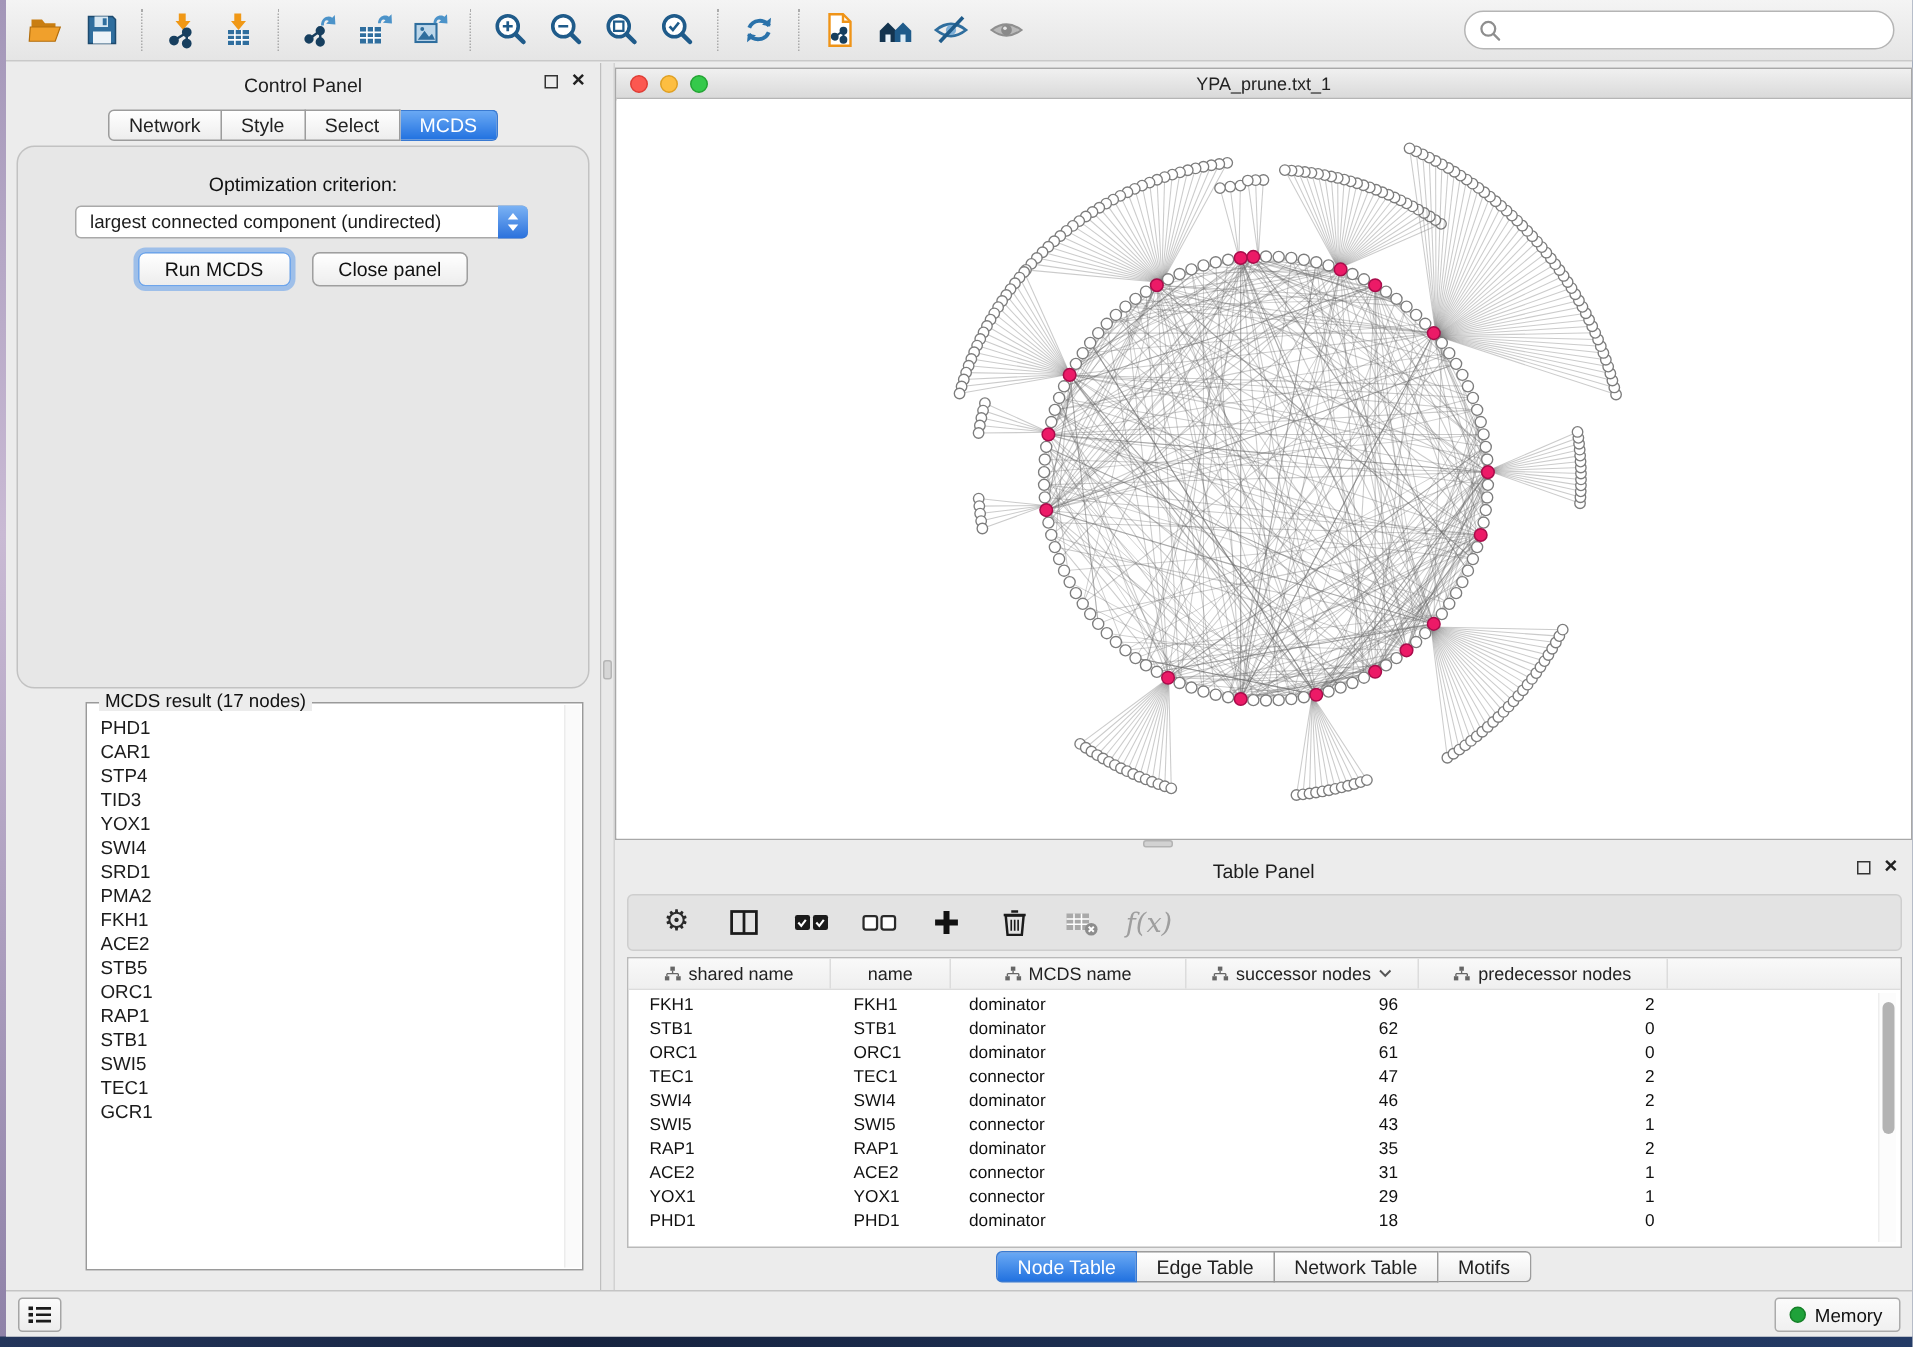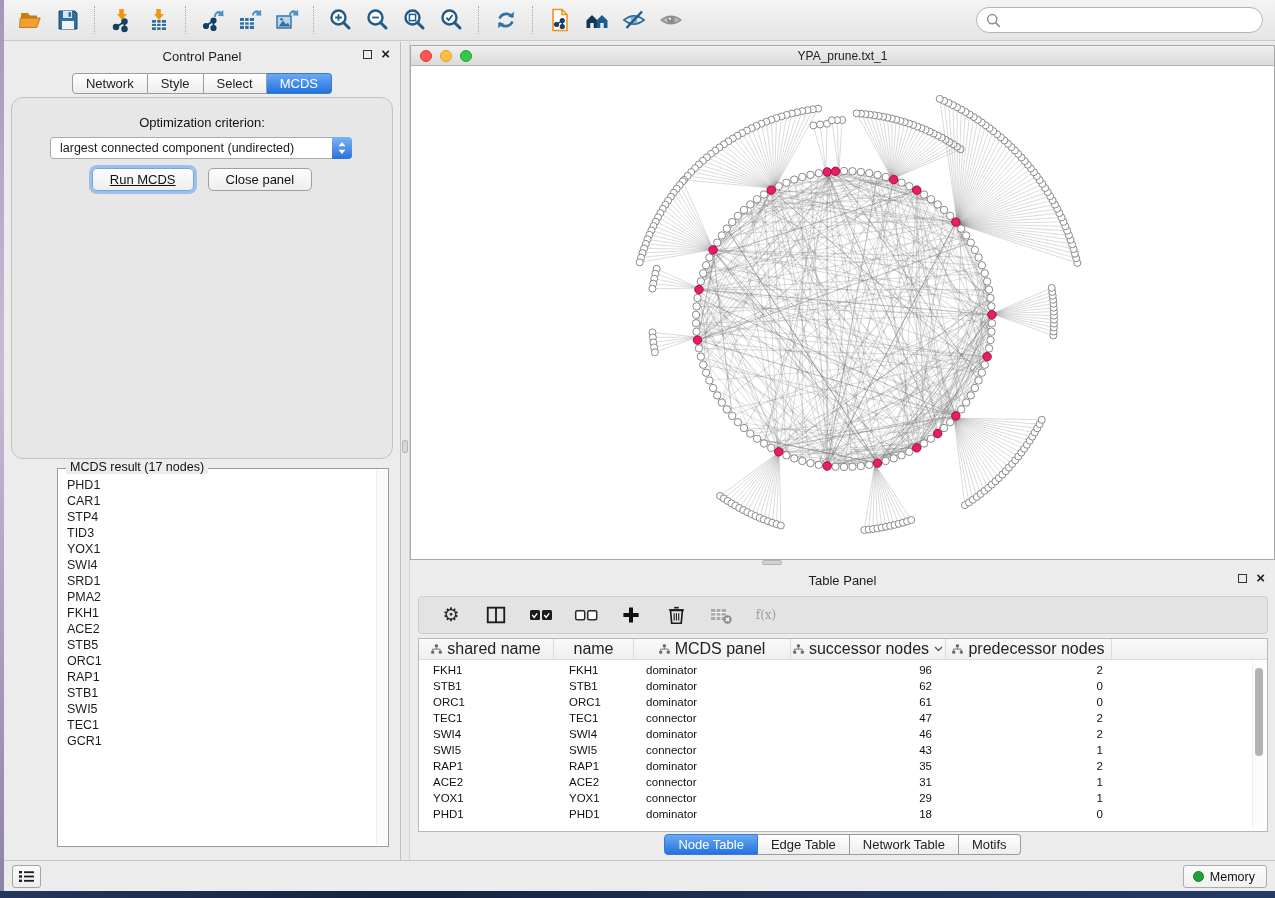--- a/index.html
+++ b/index.html
@@ -44,21 +44,21 @@
   .opt-label { position:absolute; top:17px; left:0; right:0; text-align:center; font-size:13px; color:#111; }
   .dropdown { position:absolute; left:38px; right:40px; top:39px; height:22px; background:#fff;
     border:1px solid #a9a9a9; border-radius:4px; font-size:12.5px; line-height:20px;
     padding-left:9px; cursor:pointer; }
   .stepper { position:absolute; right:-1px; top:-1px; bottom:-1px; width:20px;
     background:linear-gradient(#7cb3f4,#2b71dc); border-radius:0 4px 4px 0;
     display:flex; align-items:center; justify-content:center; }
   .cp-btns { position:absolute; top:70px; left:0; right:0; display:flex; justify-content:center; gap:14px; }
   .btn { height:23px; padding:0 17px; font:13px "Liberation Sans",sans-serif; color:#111;
     background:linear-gradient(#ffffff,#ededed); border:1px solid #9f9f9f; border-radius:5px; cursor:pointer; }
-  .btn.focus { box-shadow:0 0 0 3px rgba(110,165,235,.6); border-color:#6ea5eb;text-decoration:underline; }
+  .btn.focus { box-shadow:0 0 0 3px rgba(110,165,235,.6); border-color:#6ea5eb; }
   .result-box { position:absolute; left:8px; right:11px; top:426px; bottom:13px;
     border:1px solid #9a9a9a; background:#fff;margin-left:45px; }
   .result-legend { position:absolute; top:-9px; left:8px; background:#ececec; padding:0 4px;
     font-size:12.5px; color:#111; }
   .result-list { position:absolute; inset:8px 14px 2px 9px; font-size:12.5px; line-height:16px;
     overflow:hidden; }
   .result-scroll { position:absolute; top:1px; bottom:1px; right:1px; width:11px;
     background:#fafafa; border-left:1px solid #ececec; }
 
   
@@ -82,25 +82,25 @@
   .l-green { background:#35c94b; border:1px solid #23a433; }
   .net-canvas { position:absolute; left:0; right:0; top:21px; bottom:0; background:#fff; overflow:hidden; }
 
   
   .table-panel { position:absolute; left:406px; right:0; top:566px; bottom:31px; background:#ececec; }
   .tp-toolbar { position:absolute; left:8px; right:7px; top:30px; height:38px; background:#e3e3e3;
     border:1px solid #cecece; border-radius:4px; display:flex; align-items:center; gap:19px; padding-left:19px; }
   .ticon { background:none; border:none; cursor:pointer; display:flex; align-items:center; justify-content:center;
     width:26px; height:28px; }
   .gear-glyph { font-size:19px; color:#2a2a2a; line-height:20px; }
-  .fx { font-family:"DejaVu Serif", serif; font-size:12px; color:#9e9e9e; }
+  .fx { font-family:"DejaVu Serif", serif; font-style:italic; font-size:18px; color:#9e9e9e; }
   .tp-table { position:absolute; left:8px; right:7px; top:72px; height:194px; background:#fff;
     border:1px solid #b9b9b9; overflow:hidden; }
   .thead { display:grid; grid-template-columns:135px 80px 157px 155px 166px 1fr; height:21px;
-    background:linear-gradient(#f9f9f9,#efefef); border-bottom:1px solid #dcdcdc; font-size:16px; color:#222; }
+    background:linear-gradient(#f9f9f9,#efefef); border-bottom:1px solid #dcdcdc; font-size:12px; color:#222; }
   .th { display:flex; align-items:center; justify-content:center; gap:5px;
     border-right:1px solid #dcdcdc; overflow:hidden; white-space:nowrap; cursor:pointer; }
   .th:last-child { border-right:none; }
   .trow { display:grid; grid-template-columns:135px 80px 157px 155px 166px 1fr; height:16px;
     font-size:11.5px; align-items:center; color:#111; }
   .c-shared { padding-left:14px; } .c-name { padding-left:15px; } .c-role { padding-left:12px; }
   .c-succ { text-align:right; padding-right:14px; } .c-pred { text-align:right; padding-right:9px; }
   .tbody { padding-top:2px; }
   .vscroll { position:absolute; right:3px; top:23px; bottom:3px; width:12px; background:#fcfcfc;
     border-left:1px solid #eeeeee; }
@@ -1326,21 +1326,21 @@
         <div class="th">
           <span>name</span>
         </div>
         <div class="th">
           <svg width="11" height="10" viewBox="0 0 11 10">
               <rect x="3.9" y="0.4" width="3" height="2.8" fill="#666"></rect>
               <path d="M5.4 3.2v1.9 M1.6 5.1h7.6 M1.6 5.1v1.6 M9.2 5.1v1.6" stroke="#666" stroke-width="0.9" fill="none"></path>
               <rect x="0.2" y="6.8" width="3" height="2.8" fill="#666"></rect>
               <rect x="7.8" y="6.8" width="3" height="2.8" fill="#666"></rect>
             </svg>
-          <span>MCDS panel</span>
+          <span>MCDS name</span>
         </div>
         <div class="th">
           <svg width="11" height="10" viewBox="0 0 11 10">
               <rect x="3.9" y="0.4" width="3" height="2.8" fill="#666"></rect>
               <path d="M5.4 3.2v1.9 M1.6 5.1h7.6 M1.6 5.1v1.6 M9.2 5.1v1.6" stroke="#666" stroke-width="0.9" fill="none"></path>
               <rect x="0.2" y="6.8" width="3" height="2.8" fill="#666"></rect>
               <rect x="7.8" y="6.8" width="3" height="2.8" fill="#666"></rect>
             </svg>
           <span>successor nodes</span>
           <svg width="9" height="6" viewBox="0 0 9 6">

